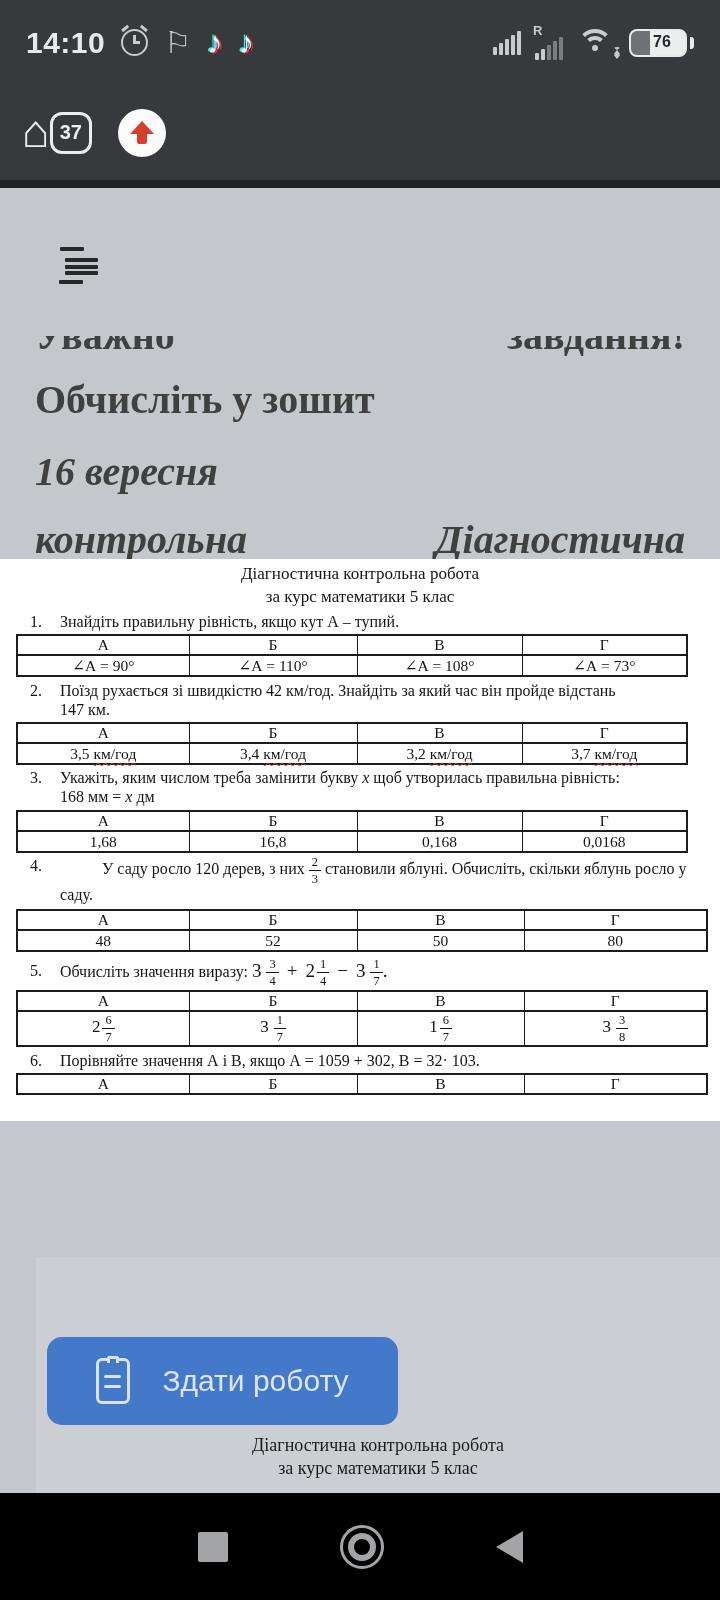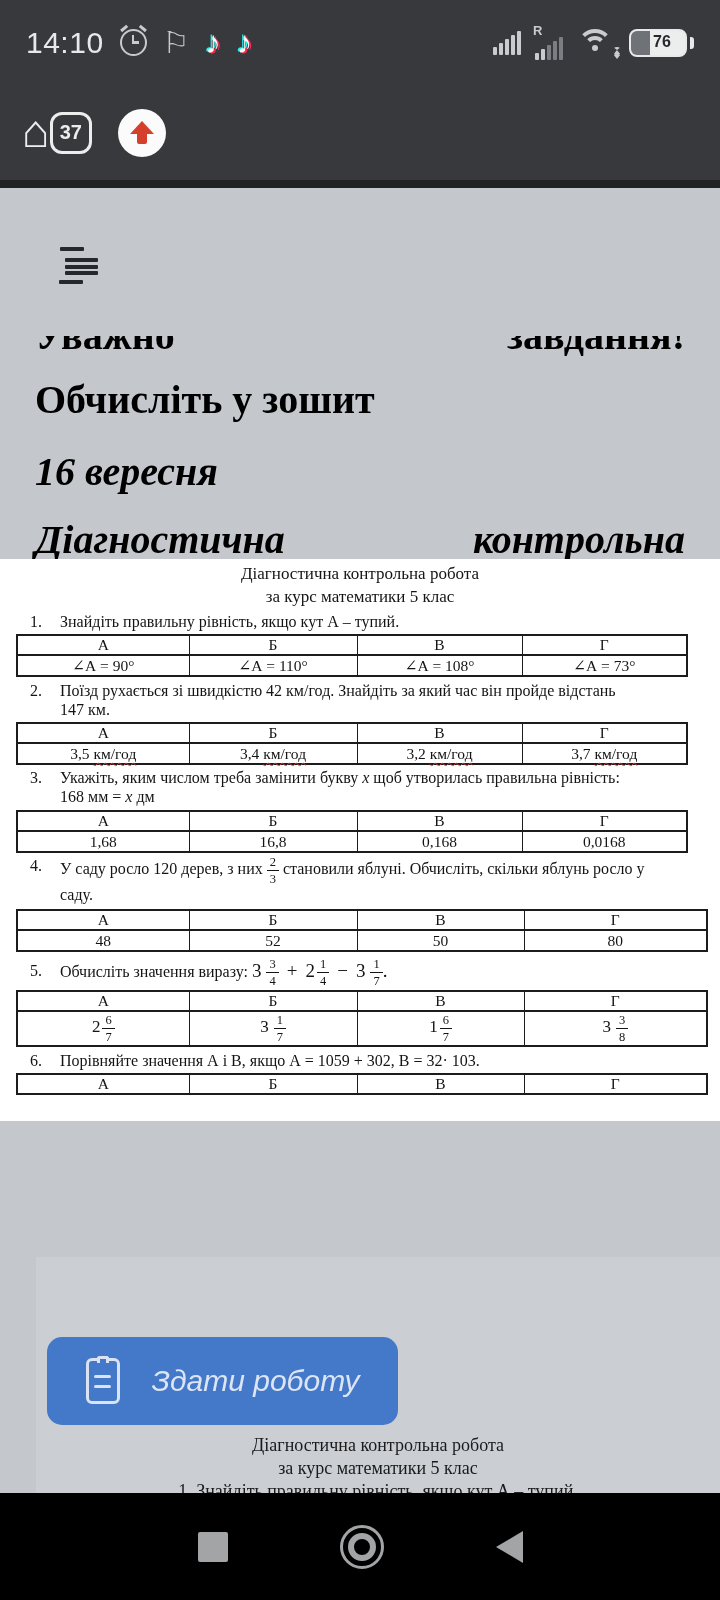--- a/index.html
+++ b/index.html
@@ -5,21 +5,21 @@
   * { margin:0; padding:0; box-sizing:border-box; }
   body { background:#888; font-family:"Liberation Sans", sans-serif; }
   .screen{ position:relative; width:720px; height:1600px; overflow:hidden;
            background:#c4c8cd; margin:0 auto; }
 
   
   .statusbar{ position:absolute; top:0; left:0; width:720px; height:85px;
               background:#37393c; display:flex; align-items:center;
               padding:0 26px; color:#e8e9ea; z-index:6; }
   .sb-left{ display:flex; align-items:center; gap:16px; }
-  .sb-time{ font-size:30px; font-weight:400; letter-spacing:.5px; }
+  .sb-time{ font-size:30px; font-weight:700; letter-spacing:.5px; }
   .alarm{ position:relative; width:27px; height:27px; border:2.5px solid #c8cacc;
           border-radius:50%; }
   .alarm::before{ content:''; position:absolute; left:10px; top:4px; width:2.5px;
                   height:8px; background:#c8cacc; }
   .alarm::after{ content:''; position:absolute; left:10px; top:10px; width:7px;
                  height:2.5px; background:#c8cacc; }
   .alarm .t1,.alarm .t2{ position:absolute; width:8px; height:2.5px; background:#c8cacc; top:-4px; }
   .alarm .t1{ left:-2px; transform:rotate(-40deg); }
   .alarm .t2{ right:-2px; transform:rotate(40deg); }
   .flagicon{ font-size:30px; color:#c8cacc; line-height:1; }
@@ -80,21 +80,21 @@
 
   
   .lesson{ position:absolute; top:188px; left:0; width:720px; height:420px;
            color:#4d5866; z-index:1; }
   .jicon{ position:absolute; left:59px; top:59px; }
   .jicon i{ display:block; background:#26292c; height:4px; border-radius:1px; }
   .jicon .b1{ width:24px; margin-left:1px; margin-bottom:7px; }
   .jicon .b2,.jicon .b3,.jicon .b4{ width:33px; margin-left:6px; margin-bottom:2.5px; }
   .jicon .b5{ width:24px; margin-top:4.5px; }
   .bigserif{ font-family:"Liberation Serif","DejaVu Serif",serif; font-weight:700;
-             font-size:40px; color:#000000; }
+             font-size:40px; color:#404040; }
   .clipline{ position:absolute; top:148px; left:35px; width:650px; height:26px;
              overflow:hidden; }
   .clipline .inner{ margin-top:-24px; display:flex; justify-content:space-between; }
   .h-line2{ position:absolute; top:188px; left:35px; }
   .h-date{ position:absolute; top:260px; left:35px; font-style:italic; }
   .h-heading{ position:absolute; top:328px; left:35px; width:650px; display:flex;
               justify-content:space-between; font-style:italic; }
 
   
   .doc{ position:absolute; top:559px; left:0; width:720px; height:562px;
@@ -115,21 +115,21 @@
   .anstable.tall tr.vl td{ height:35px; }
   .sp{ text-decoration:underline; text-decoration-style:wavy;
        text-decoration-color:#e0372e; text-decoration-thickness:1px;
        text-underline-offset:3px; }
   .ivar{ font-style:italic; }
   .frac{ display:inline-block; vertical-align:middle; text-align:center;
          line-height:1; margin:0 4px; }
   .frac .fn{ display:block; border-bottom:1px solid #141414; padding:0 3px 1.5px; }
   .frac .fd{ display:block; padding-top:1.5px; }
   .f12 { font-size:12.5px; }
-  .q4l1{ line-height:26px; }
+  .q4l1{ line-height:26px;margin-left:42px; }
   .q5line{ line-height:30px; }
   .expr{ font-size:19px; }
   .expr .op{ margin:0 8px; }
   .mix .whole{ font-size:17px; }
   .mix .frac{ margin:0 0 0 2px; }
   .mix.gap .frac{ margin-left:5px; }
 
   
   .panel{ position:absolute; top:1257px; left:36px; width:684px; height:343px;
           background:#cbcfd4; z-index:1; }
@@ -137,21 +137,21 @@
               background:#4478c8; border-radius:15px; display:flex; align-items:center;
               justify-content:center; gap:32px; border:none; cursor:pointer; }
   .clipicon{ position:relative; width:34px; height:46px; border:3px solid #d9e3f4;
              border-radius:6px; }
   .clipicon .tab{ position:absolute; top:-5px; left:8px; width:12px; height:7px;
                   border:3px solid #d9e3f4; border-bottom:none; border-radius:3px 3px 0 0;
                   background:#4478c8; }
   .clipicon .l1,.clipicon .l2{ position:absolute; left:5px; width:17px; height:3px;
                   background:#d9e3f4; border-radius:2px; }
   .clipicon .l1{ top:14px; } .clipicon .l2{ top:24px; }
-  .submitlabel{ font-size:30px; color:#dce5f3; font-family:"Liberation Sans",sans-serif;font-style:italic; }
+  .submitlabel{ font-size:30px; color:#dce5f3; font-family:"Liberation Sans",sans-serif; }
   .preview{ position:absolute; top:176px; left:0; width:684px; text-align:center;
             font-family:"Liberation Serif","DejaVu Serif",serif; color:#1a1a1a;
             font-size:18px; line-height:22px; }
   .preview .pl{ margin-top:1px; }
 
   
   .navbar{ position:absolute; left:0; top:1493px; width:720px; height:107px;
            background:#000; display:flex; align-items:center; justify-content:center;
            gap:112px; z-index:7; }
   .nav-sq{ width:30px; height:30px; background:#a2a4a6; border-radius:2px; }
@@ -232,22 +232,22 @@
     </div>
     <div class="clipline bigserif">
       <div class="inner">
         <span>Уважно</span>
         <span>завдання!</span>
       </div>
     </div>
     <div class="h-line2 bigserif">Обчисліть у зошит</div>
     <div class="h-date bigserif">16 вересня</div>
     <div class="h-heading bigserif">
+      <span>контрольна</span>
       <span>Діагностична</span>
-      <span>контрольна</span>
     </div>
   </div>
 
   <div class="doc">
     <div class="doc-title t1m">Діагностична контрольна робота</div>
     <div class="doc-title t2m">за курс математики 5 клас</div>
 
     <div class="q" style="margin-top:5px">
       <span class="qnum">1.</span>
       <div class="qline">Знайдіть правильну рівність, якщо кут А – тупий.</div>
@@ -418,21 +418,20 @@
       <span class="clipicon">
         <span class="tab"></span>
           <span class="l1"></span>
           <span class="l2"></span>
       </span>
       <span class="submitlabel">Здати роботу</span>
     </button>
     <div class="preview">
       <div class="pl">Діагностична контрольна робота</div>
       <div class="pl">за курс математики 5 клас</div>
-      <div class="pl">1.  Знайдіть правильну рівність, якщо кут А – тупий.</div>
     </div>
   </div>
 
   <div class="navbar">
     <span class="nav-sq"></span>
     <span class="nav-ci">
         <span class="in"></span>
       </span>
     <span class="nav-tr"></span>
   </div>

